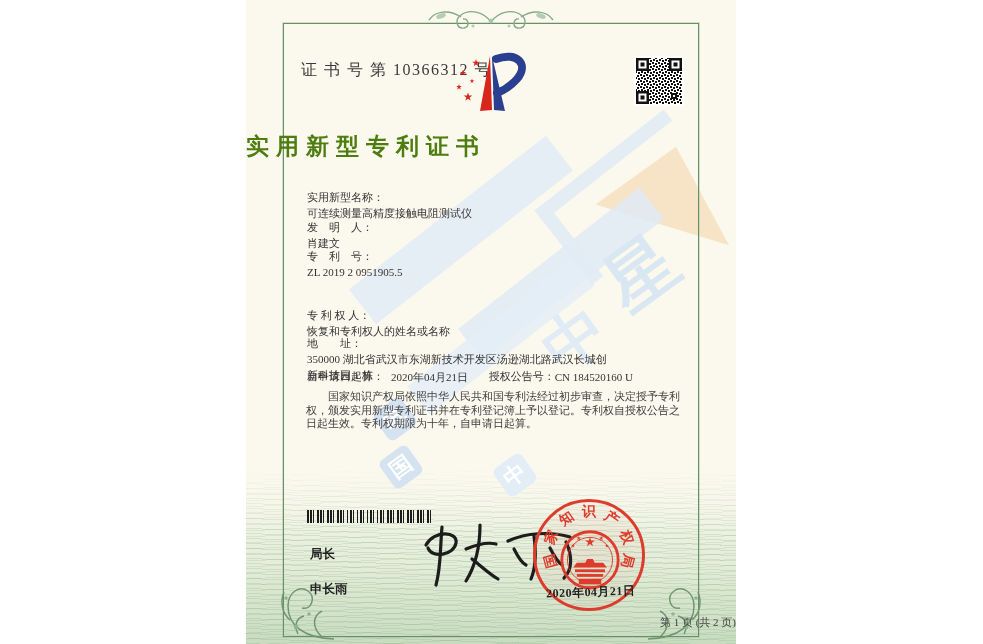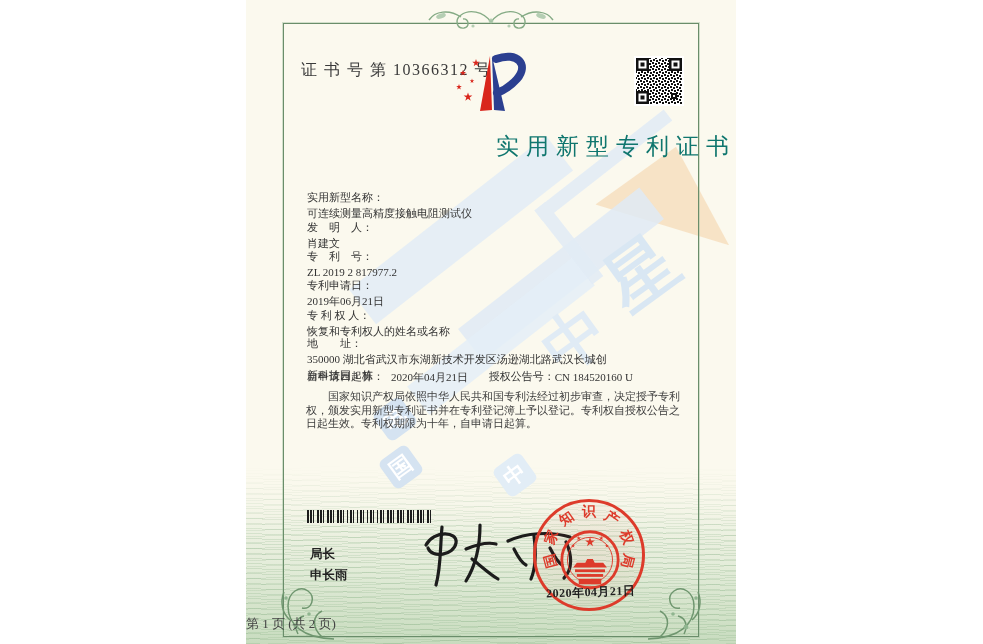--- a/index.html
+++ b/index.html
@@ -33,56 +33,56 @@
     border:1.5px solid #6a8d6a;box-shadow:0 0 0 1px rgba(160,190,158,.45);}
   .orn-top{position:absolute;left:165px;top:6px;z-index:4;}
   .orn-bl{position:absolute;left:30px;bottom:3px;z-index:4;}
   .orn-br{position:absolute;right:30px;bottom:3px;z-index:4;transform:scaleX(-1);}
 
   
   .content{position:absolute;inset:0;z-index:5;color:#333;}
   .cert-no{position:absolute;left:55px;top:60px;font-size:16px;letter-spacing:1.5px;color:#3a3a3a;}
   .logo{position:absolute;left:205px;top:50px;width:80px;height:64px;}
   .qr{position:absolute;left:388px;top:56px;width:50px;height:50px;}
-  .title{position:absolute;left:0;right:0;top:131px;text-align:right;font-size:23px;font-weight:400;
-    letter-spacing:7px;color:#0f766e;}
+  .title{position:absolute;left:0;right:0;top:131px;text-align:left;font-size:23px;font-weight:700;
+    letter-spacing:7px;color:#4d7c0f;}
   .row{position:absolute;left:61px;right:48px;font-size:11px;color:#333;}
   .flabel{display:inline-block;width:84px;vertical-align:top;white-space:nowrap;}
   .fval{display:inline-block;width:300px;vertical-align:top;line-height:16px;}
   .r0{top:190px}.r1{top:220px}.r2{top:249px}.r3{top:278px}.r4{top:308px}.r5{top:336px}
   .grant-row{top:369px;white-space:nowrap;}
   .grant-row .fval{width:auto;}
   .grant-row .g2{margin-left:18px;width:auto;text-align:right;}
   .paras{position:absolute;left:60px;right:50px;top:390px;font-size:11px;line-height:13.6px;color:#3d3d3d;}
   .paras p{margin:0;text-indent:2em;}
   .barcode{position:absolute;left:61px;top:510px;width:124px;height:13px;
     background:repeating-linear-gradient(90deg,#1c1c1c 0 1.5px,transparent 1.5px 3px,#1c1c1c 3px 5px,
       transparent 5px 6px,#1c1c1c 6px 7px,transparent 7px 10px);}
   .director-title{position:absolute;left:64px;top:546px;font-size:12.5px;font-weight:700;color:#222;
     font-family:"Liberation Sans","DejaVu Sans",sans-serif;}
-  .director-name{position:absolute;left:64px;top:567px;font-size:12.5px;font-weight:700;color:#222;
+  .director-name{position:absolute;left:64px;top:581px;font-size:12.5px;font-weight:700;color:#222;
     font-family:"Liberation Sans","DejaVu Sans",sans-serif;text-align:center;}
   .signature{position:absolute;left:168px;top:515px;width:165px;height:85px;}
 
   .seal{position:absolute;left:287px;top:499px;width:112px;height:112px;border-radius:50%;
     border:3px solid #dd3b2b;background:radial-gradient(circle, rgba(225,70,50,.07), rgba(225,70,50,.02));
     box-sizing:border-box;}
   .sc{position:absolute;font-size:14px;font-weight:700;color:#dd3b2b;line-height:1;width:16px;text-align:center;
     font-family:"Liberation Sans","DejaVu Sans",sans-serif;}
   .sc0{left:6px;top:52px;transform:rotate(-105deg);}
   .sc1{left:7px;top:28px;transform:rotate(-70deg);}
   .sc2{left:22px;top:9px;transform:rotate(-35deg);}
   .sc3{left:45px;top:2px;}
   .sc4{left:68px;top:9px;transform:rotate(35deg);}
   .sc5{left:83px;top:28px;transform:rotate(70deg);}
   .sc6{left:84px;top:52px;transform:rotate(105deg);}
   .emblem{position:absolute;left:23px;top:24px;width:62px;height:66px;}
   .seal-date{position:absolute;left:300px;top:584px;font-size:12px;font-weight:700;color:#1f1f1f;
     letter-spacing:.5px;transform:rotate(-2deg);}
-  .footer{position:absolute;left:0;right:0;top:615px;text-align:left;font-size:13px;color:#444;}
+  .footer{position:absolute;left:0;right:0;top:615px;text-align:right;font-size:11px;color:#444;}
 </style>
 </head>
 <body>
 
 <div class="stage">
   <div class="page">
 
     <div class="band"></div>
 
     <div class="wm">
@@ -202,24 +202,21 @@
 
       <div class="title">实用新型专利证书</div>
 
       <div class="row r0">
         <span class="flabel">实用新型名称：</span><span class="fval">可连续测量高精度接触电阻测试仪</span>
       </div>
       <div class="row r1">
         <span class="flabel">发　明　人：</span><span class="fval">肖建文</span>
       </div>
       <div class="row r2">
-        <span class="flabel">专　利　号：</span><span class="fval">ZL 2019 2 817977.2</span>
-      </div>
-      <div class="row r3">
-        <span class="flabel">专利申请日：</span><span class="fval">2019年06月21日</span>
+        <span class="flabel">专　利　号：</span><span class="fval">ZL 2019 2 0951905.5</span>
       </div>
       <div class="row r4">
         <span class="flabel">专 利 权 人：</span><span class="fval">恢复和专利权人的姓名或名称</span>
       </div>
       <div class="row r5">
         <span class="flabel">地　　址：</span><span class="fval">350000 湖北省武汉市东湖新技术开发区汤逊湖北路武汉长城创新科技园 1 栋</span>
       </div>
 
       <div class="row grant-row">
         <span class="flabel">自申请日起算：</span><span class="fval">2020年04月21日</span>

